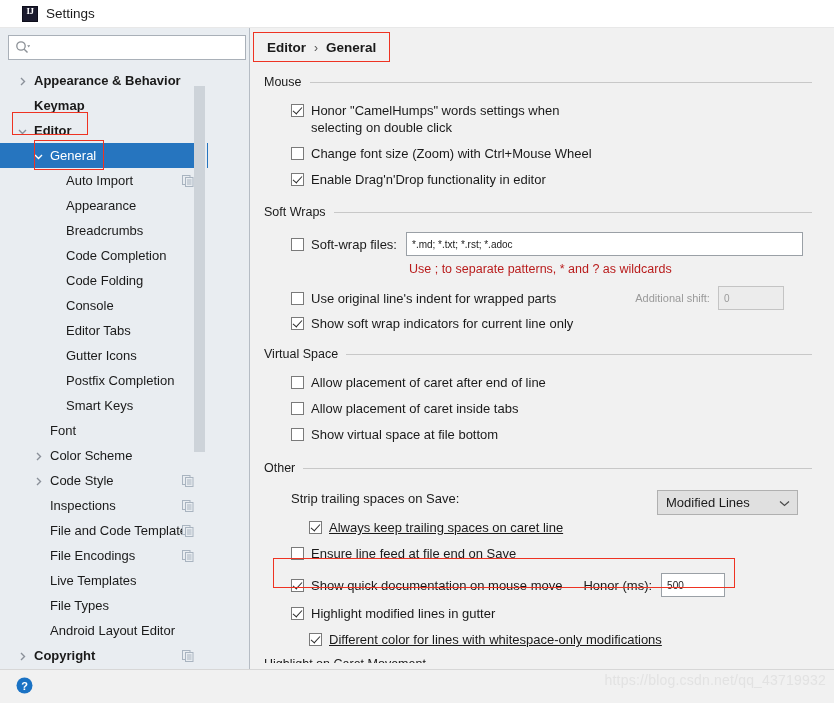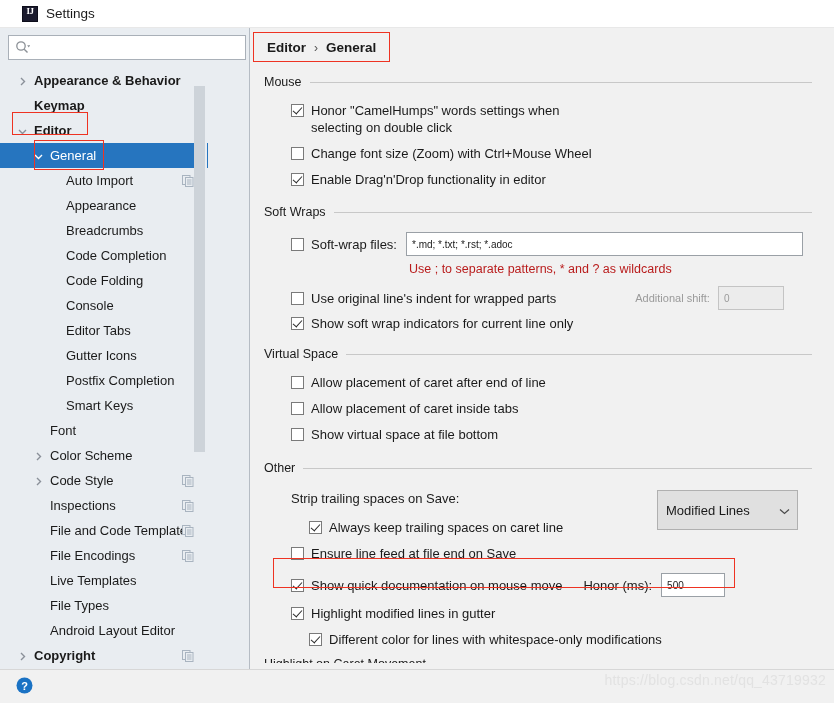--- a/index.html
+++ b/index.html
@@ -140,21 +140,21 @@
   .sec-head .rule {
     flex: 1 1 auto; height: 1px; background: #c8c8c8;
   }
 
   .row {
     display: flex; align-items: flex-start;
     font-size: 13px; color: #1a1a1a;
     min-height: 21px;
   }
   .row.indent1 { padding-left: 27px; }
-  .row.indent2 { padding-left: 45px; }
+  .row.indent2 { padding-left: 45px; text-decoration: underline; }
 
   .cb {
     flex: 0 0 13px;
     width: 13px; height: 13px;
     border: 1px solid #7a7a7a;
     background: #ffffff;
     margin-right: 7px;
     margin-top: 2px;
     position: relative;
   }
@@ -182,21 +182,21 @@
     background: #ececec;
     border-color: #c4c4c4;
     color: #9a9a9a;
   }
   .hint {
     font-size: 12.5px; color: #b91c1c;
   }
   .muted { color: #9a9a9a; }
 
   .combo {
-    height: 40px;
+    height: 25px;
     background: #e0e0e0;
     border: 1px solid #b0b0b0;
     display: flex; align-items: center;
     justify-content: space-between;
     padding: 0 7px 0 8px;
     font-size: 13px; color: #1a1a1a;
   }
 
   
   .redbox {

